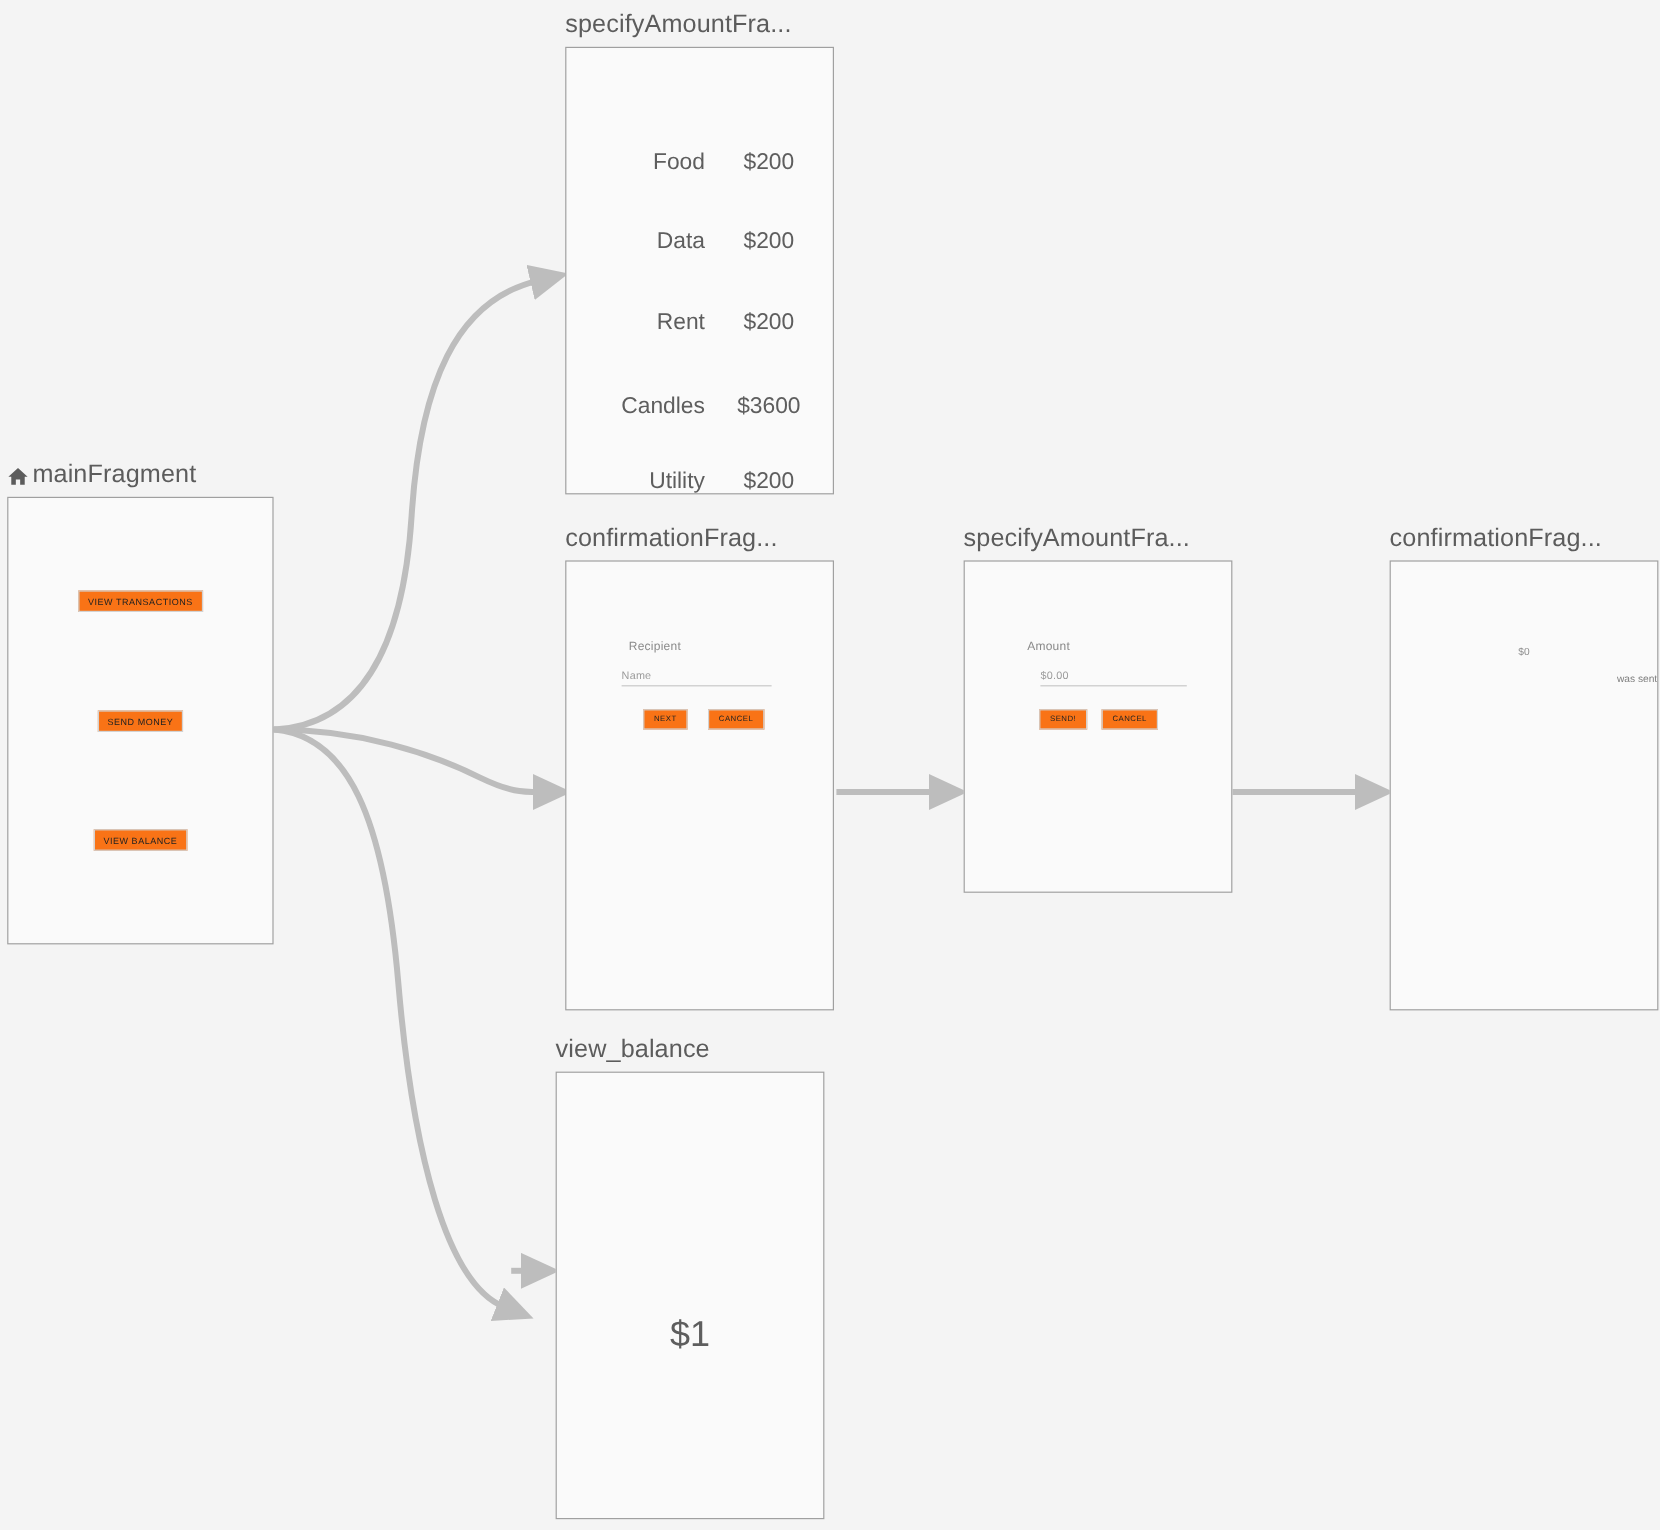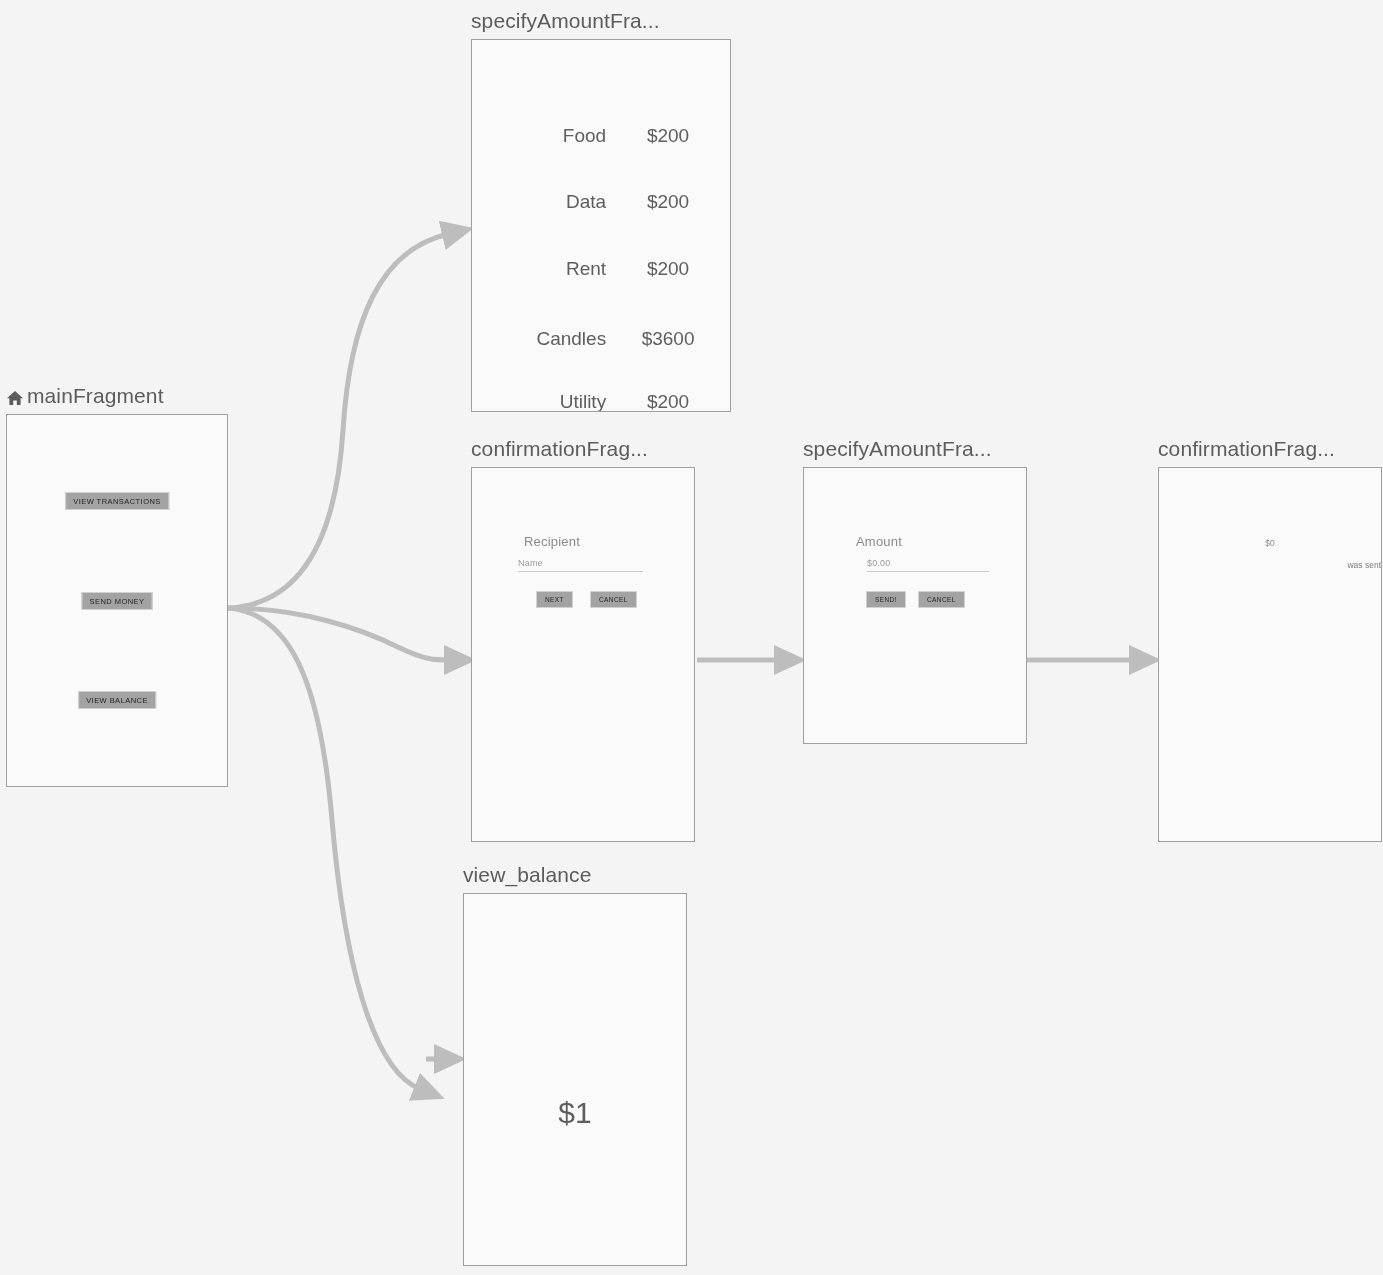--- a/index.html
+++ b/index.html
@@ -59,21 +59,21 @@
     background: #fafafa;
     border: 1.5px solid #a0a0a0;
     box-sizing: border-box;
     position: relative;
     overflow: hidden;
   }
 
   
   .mat-btn {
     position: absolute;
-    background: #a3a3a3;
+    background: #f97316;
     border: 1px solid #d2d2d2;
     color: #222;
     font-family: "Liberation Sans", sans-serif;
     text-align: center;
     white-space: nowrap;
     box-sizing: border-box;
   }
   .main-btn {
     font-size: 7.5px;
     letter-spacing: 0.45px;
@@ -100,21 +100,21 @@
     padding-right: 0px;
   }
   .tx-amount {
     width: 48%;
     text-align: center;
   }
 
   
   .form-label {
     position: absolute;
-    font-size: 13px;
+    font-size: 10px;
     color: #8a8a8a;
     font-family: "Liberation Sans", sans-serif;
     letter-spacing: 0.2px;
   }
   .form-input {
     position: absolute;
     font-size: 9px;
     color: #9b9b9b;
     font-family: "Liberation Sans", sans-serif;
     border-bottom: 1px solid #c9c9c9;
@@ -192,21 +192,21 @@
     </div>
     <div class="node-frame" style="width:222px; height:373px;">
       <button class="mat-btn main-btn" style="top:77px;">VIEW TRANSACTIONS</button>
       <button class="mat-btn main-btn" style="top:177px;">SEND MONEY</button>
       <button class="mat-btn main-btn" style="top:276px;">VIEW BALANCE</button>
     </div>
   </div>
 
   <div class="node" style="left:471px; top:8px;">
     <div class="node-title">specifyAmountFra...</div>
-    <div class="node-frame" style="width:260px; height:373px;">
+    <div class="node-frame" style="width:224px; height:373px;">
       <div class="tx-row" style="top:85px;">
         <span class="tx-label">Food</span>
         <span class="tx-amount">$200</span>
       </div>
       <div class="tx-row" style="top:151px;">
         <span class="tx-label">Data</span>
         <span class="tx-amount">$200</span>
       </div>
       <div class="tx-row" style="top:218px;align-items:flex-end;">
         <span class="tx-label">Rent</span>

